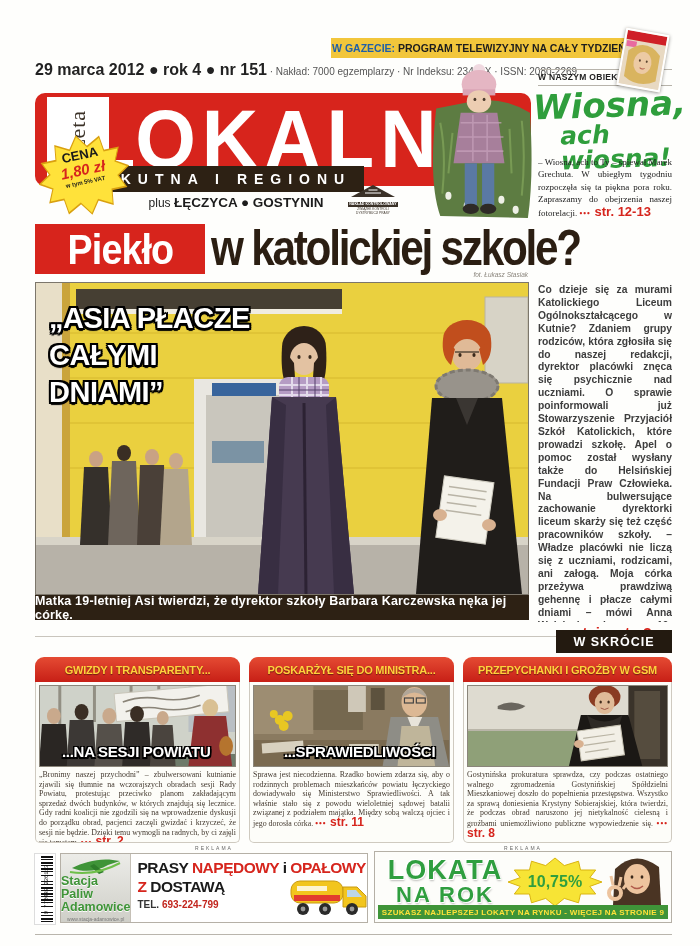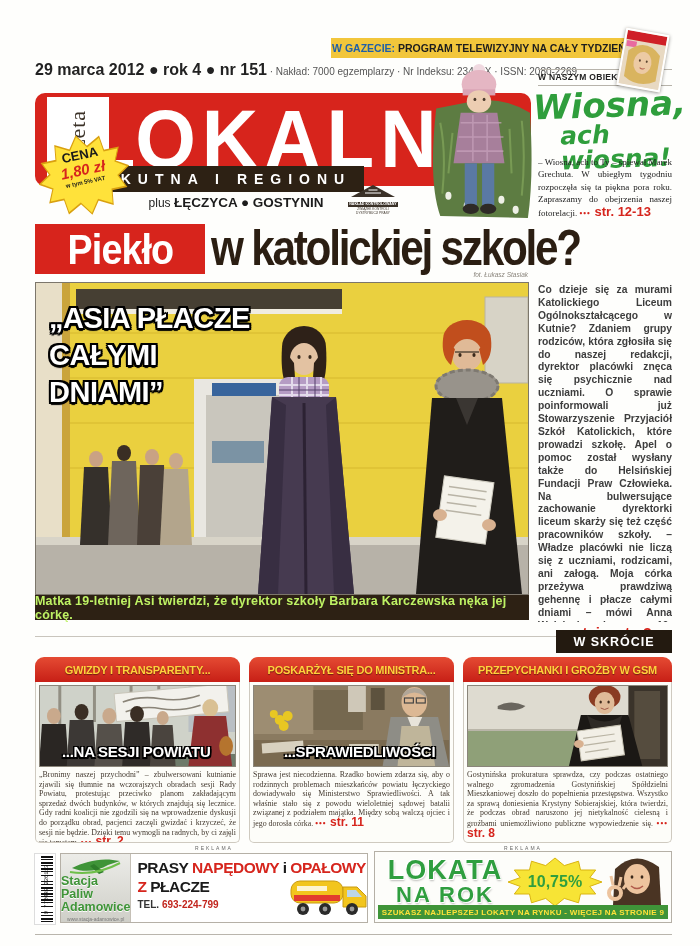--- a/index.html
+++ b/index.html
@@ -70,21 +70,21 @@
   .hl-rest { left:211px; top:220px; width:462px; height:56px; color:#2b1e12; font-weight:900; font-size:47px;
     letter-spacing:-2.5px; transform:scale(.9,1.05); transform-origin:left center; white-space:nowrap; }
   .hl-credit { left:440px; top:271px; width:88px; font-size:6.5px; color:#8a857c; text-align:right; font-style:italic; }
 
   
   .lead-photo { left:35px; top:282px; width:494px; height:313px; border:1px solid #7c766b; background:#ead03f; }
   .lead-photo svg { display:block; width:100%; height:100%; }
   .photo-quote { left:49px; top:300px; width:250px; color:#fff; font-weight:900; line-height:37px; font-size:29px;
     letter-spacing:-.5px; z-index:4;
     text-shadow:-2px -2px 0 #000, 2px -2px 0 #000, -2px 2px 0 #000, 2px 2px 0 #000, -2px 0 0 #000, 2px 0 0 #000, 0 -2px 0 #000, 0 3px 1px #000; }
-  .lead-caption { left:35px; top:595px; width:494px; height:25px; background:#2d2114; color:#bef264;
+  .lead-caption { left:35px; top:595px; width:494px; height:25px; background:#2d2114; color:#ffffff;
     font-weight:bold; font-size:12.5px; display:flex; align-items:center; justify-content:center; letter-spacing:.2px; }
 
   .lead-body { left:538px; top:284px; width:134px; height:338px; font-weight:bold; font-size:10.3px; line-height:12.9px;
     color:#3d3d3d; text-align:justify; overflow:hidden; }
   .lead-read { left:538px; top:624px; width:134px; text-align:center; color:#d6251d; font-weight:900; font-size:15px; }
 
   
   .shorts-rule { left:35px; top:636px; width:637px; height:1px; background:#c9c5bd; }
   .wskrocie { left:556px; top:630px; width:116px; height:23px; background:#231a10; color:#fff; font-weight:bold;
     font-size:12.5px; letter-spacing:1px; display:flex; align-items:center; justify-content:center; z-index:2; }
@@ -405,21 +405,21 @@
         <path d="M4 13 C18 6 34 2 52 6 L40 10 C30 16 16 18 4 13 Z" fill="#3f9438"></path>
         <path d="M26 9 l10 8 -5 2 -9 -8 z" fill="#2e7d2a"></path>
         <path d="M2 17 q26 4 50 -9" stroke="#6fbf4a" fill="none" stroke-width="2"></path>
       </svg>
       <div class="nm">Stacja Paliw</div>
       <div class="nm">Adamowice</div>
       <div class="site">www.stacja-adamowice.pl</div>
     </div>
     <div class="fuel-right">
       <div class="fuel-l1"><span class="fw-b">PRASY </span><span class="fw-r">NAPĘDOWY</span><span class="fw-b"> i </span><span class="fw-r">OPAŁOWY</span></div>
-      <div class="fuel-l2"><span class="fw-r">Z </span><span class="fw-b">PŁACZE</span></div>
+      <div class="fuel-l2"><span class="fw-r">Z </span><span class="fw-b">DOSTAWĄ</span></div>
       <div class="fuel-tel"><span>TEL. </span><span class="no">693-224-799</span></div>
       <svg class="truck" viewBox="0 0 80 44">
         <rect x="2" y="6" width="52" height="22" rx="9" fill="#f2c51d" stroke="#c89a10"></rect>
         <rect x="5" y="20" width="46" height="6" fill="#e23b2e"></rect>
         <rect x="8" y="11" width="30" height="5" fill="#fff" opacity=".8"></rect>
         <path d="M54 12 h14 l9 9 v11 h-23 z" fill="#f2c51d" stroke="#c89a10"></path>
         <path d="M58 15 h9 l6 7 h-15 z" fill="#bcd6e8"></path>
         <circle cx="14" cy="34" r="6" fill="#2a2a2a"></circle>
           <circle cx="14" cy="34" r="2.4" fill="#999"></circle>
         <circle cx="36" cy="34" r="6" fill="#2a2a2a"></circle>

